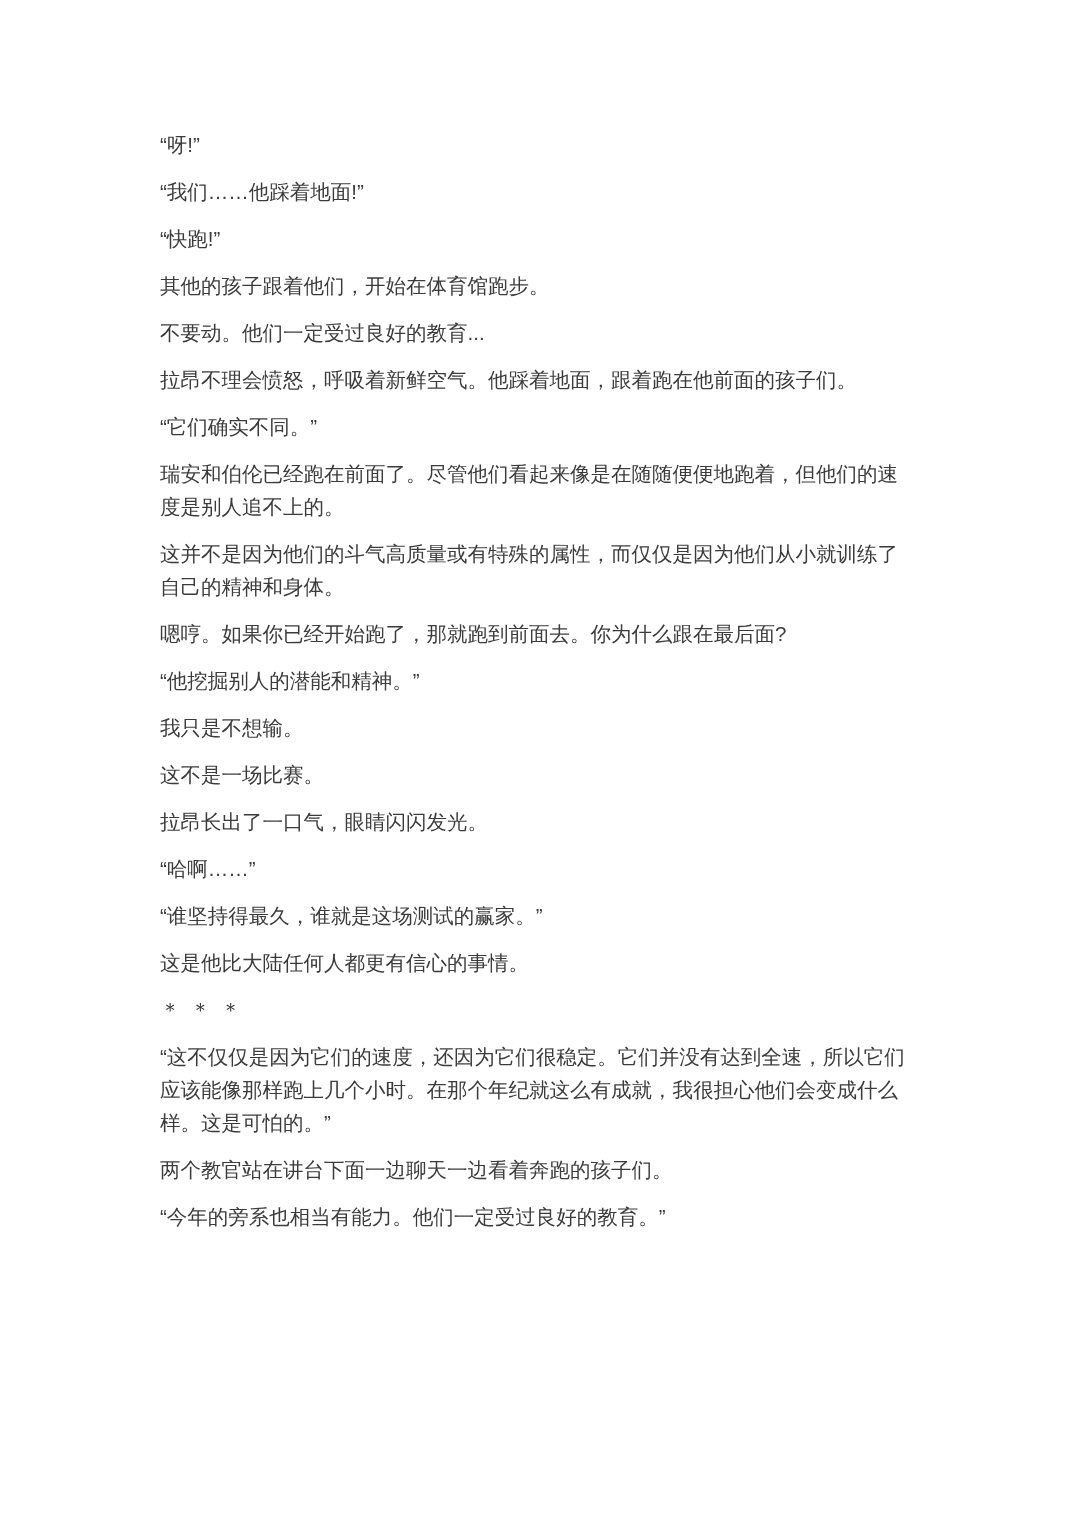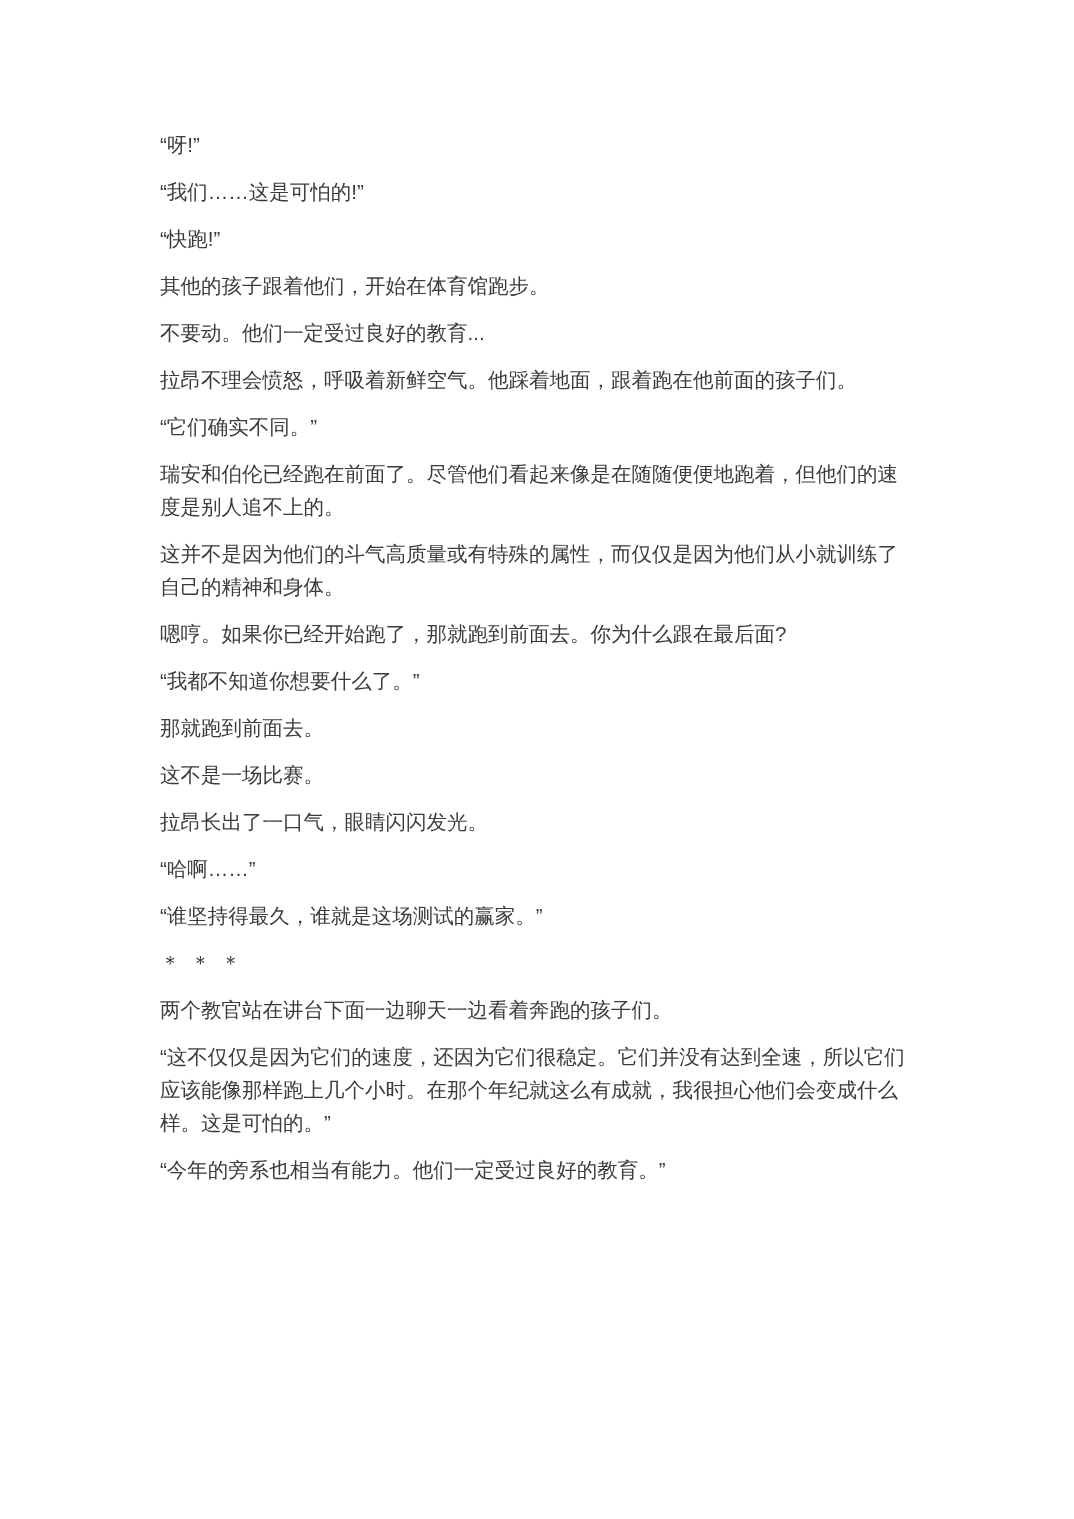--- a/index.html
+++ b/index.html
@@ -34,33 +34,34 @@
   .para.separator {
     letter-spacing: 2px;
   }
 </style>
 </head>
 <body>
 
 <div class="page">
   <div class="content" id="paragraph-container" style="color: rgb(59, 59, 59);">
       <p class="para">“呀!”</p>
-      <p class="para">“我们……这是可怕的!”</p>
+      <p class="para">“我们……他踩着地面!”</p>
       <p class="para">“快跑!”</p>
       <p class="para">其他的孩子跟着他们，开始在体育馆跑步。</p>
       <p class="para">不要动。他们一定受过良好的教育...</p>
       <p class="para">拉昂不理会愤怒，呼吸着新鲜空气。他踩着地面，跟着跑在他前面的孩子们。</p>
       <p class="para">“它们确实不同。”</p>
       <p class="para">瑞安和伯伦已经跑在前面了。尽管他们看起来像是在随随便便地跑着，但他们的速度是别人追不上的。</p>
       <p class="para">这并不是因为他们的斗气高质量或有特殊的属性，而仅仅是因为他们从小就训练了自己的精神和身体。</p>
       <p class="para">嗯哼。如果你已经开始跑了，那就跑到前面去。你为什么跟在最后面?</p>
-      <p class="para">“我都不知道你想要什么了。”</p>
-      <p class="para">那就跑到前面去。</p>
+      <p class="para">“他挖掘别人的潜能和精神。”</p>
+      <p class="para">我只是不想输。</p>
       <p class="para">这不是一场比赛。</p>
       <p class="para">拉昂长出了一口气，眼睛闪闪发光。</p>
       <p class="para">“哈啊……”</p>
       <p class="para">“谁坚持得最久，谁就是这场测试的赢家。”</p>
+      <p class="para">这是他比大陆任何人都更有信心的事情。</p>
       <p class="para separator">＊ ＊ ＊</p>
+      <p class="para">“这不仅仅是因为它们的速度，还因为它们很稳定。它们并没有达到全速，所以它们应该能像那样跑上几个小时。在那个年纪就这么有成就，我很担心他们会变成什么样。这是可怕的。”</p>
       <p class="para">两个教官站在讲台下面一边聊天一边看着奔跑的孩子们。</p>
-      <p class="para">“这不仅仅是因为它们的速度，还因为它们很稳定。它们并没有达到全速，所以它们应该能像那样跑上几个小时。在那个年纪就这么有成就，我很担心他们会变成什么样。这是可怕的。”</p>
       <p class="para">“今年的旁系也相当有能力。他们一定受过良好的教育。”</p>
     </div>
 </div>
 
 </body></html>

